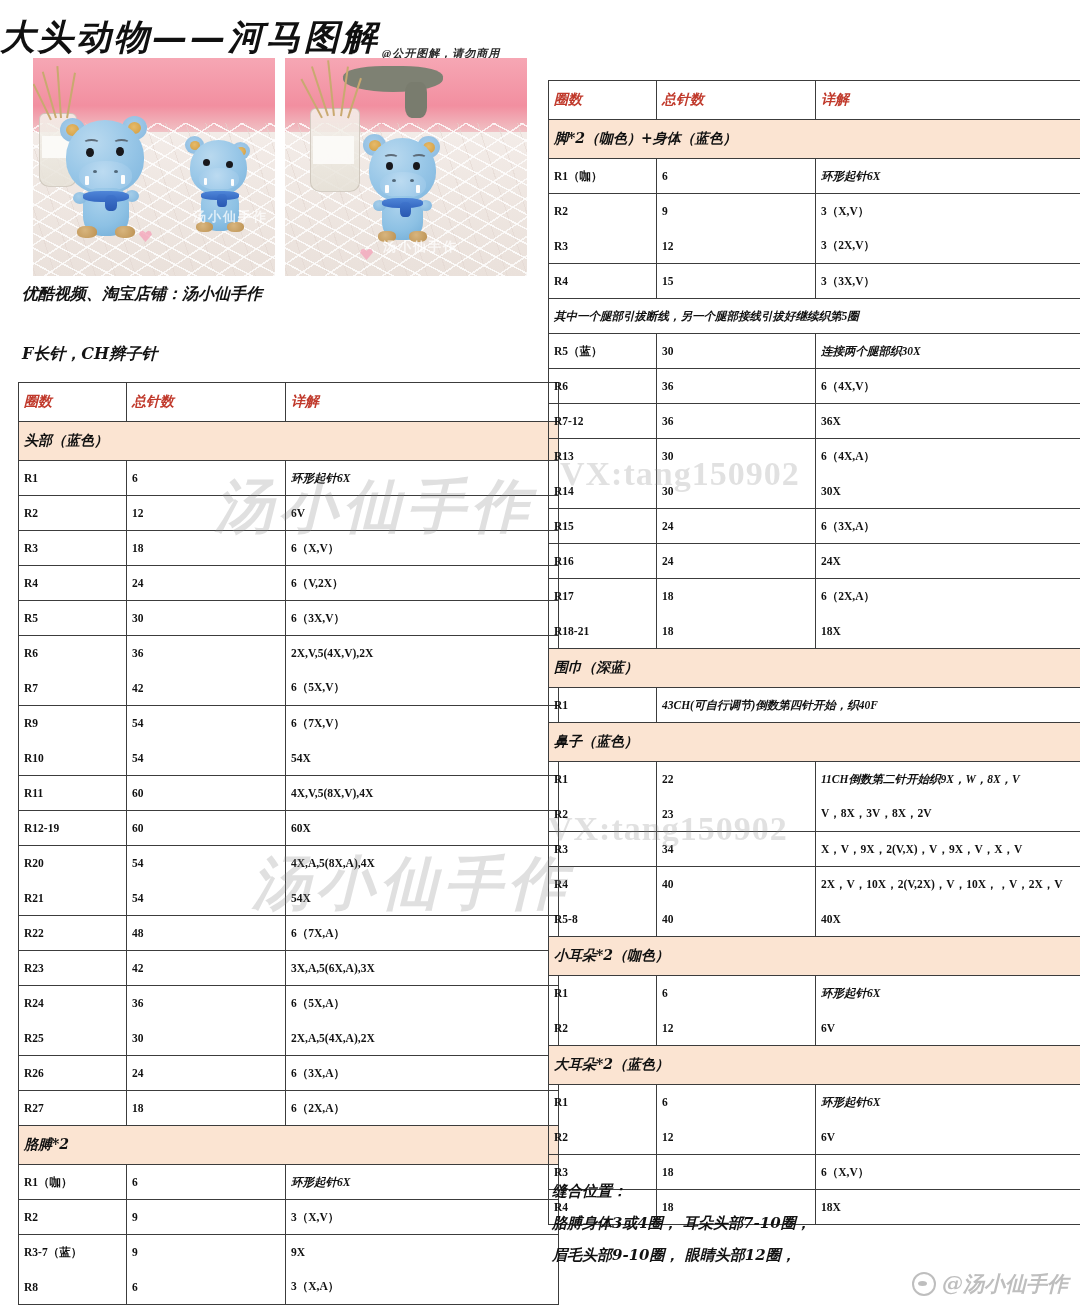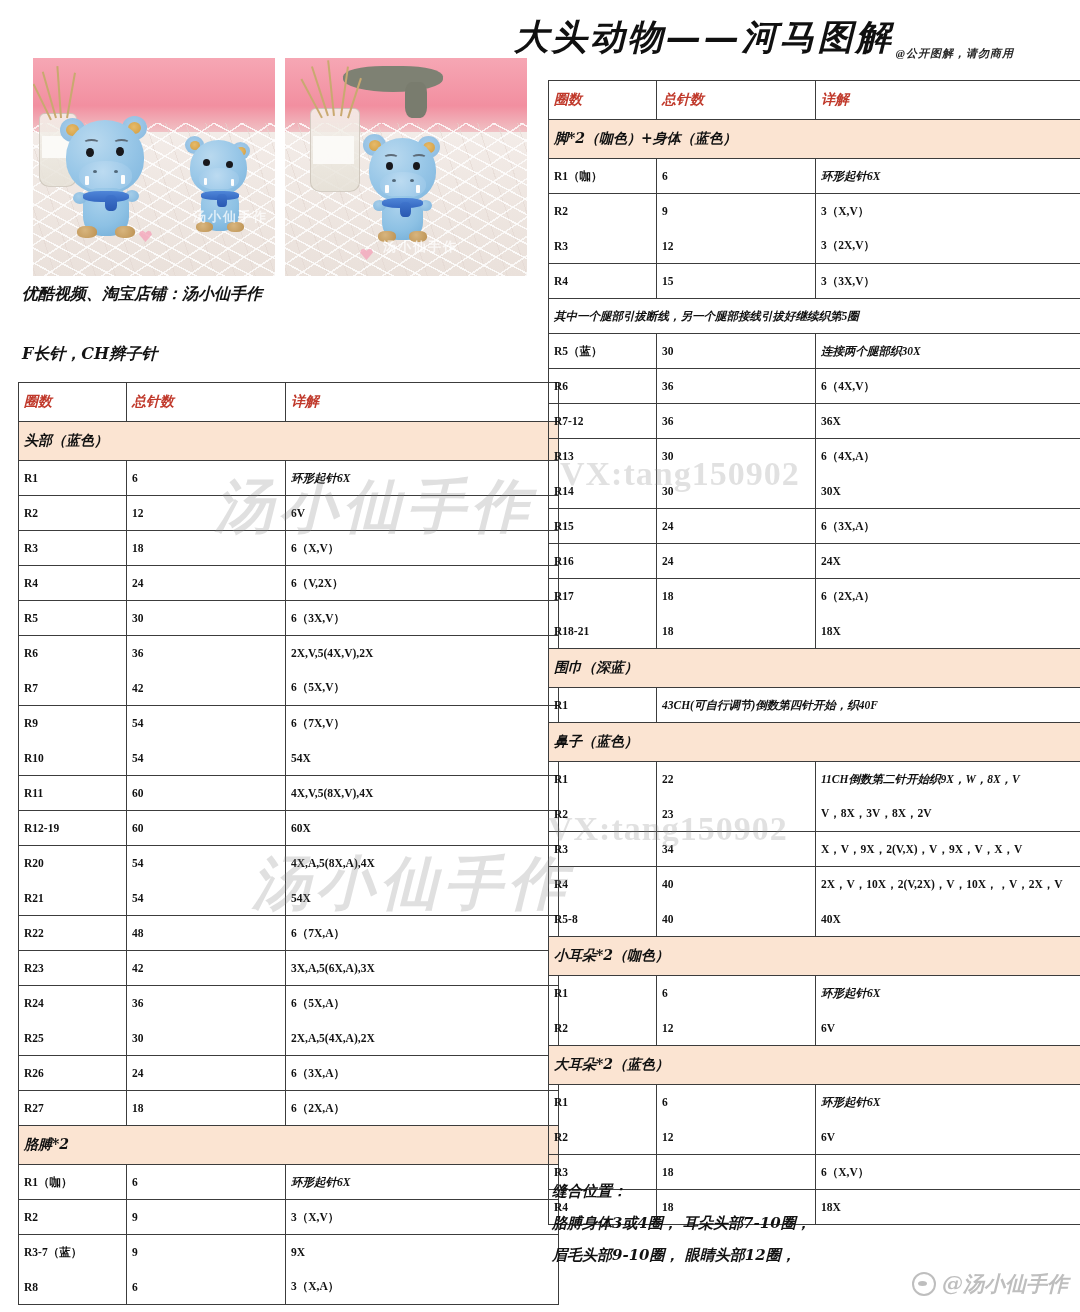--- a/index.html
+++ b/index.html
@@ -4,21 +4,21 @@
 <style>
   html,body{margin:0;padding:0;background:#ffffff;}
   body{
     width:1080px;height:1312px;position:relative;overflow:hidden;
     font-family:"Liberation Serif","DejaVu Serif",serif;
     color:#111;
   }
   .page{position:absolute;inset:0;}
 
   
-  .title-wrap{position:absolute;left:0;top:14px;width:972px;text-align:right;white-space:nowrap;padding-left:40px;}
+  .title-wrap{position:absolute;left:0;top:14px;width:972px;text-align:left;white-space:nowrap;}
   .title-main{
     font-family:"DejaVu Serif",serif;
     font-size:35px;font-weight:bold;font-style:italic;letter-spacing:3px;
     color:#101010;
   }
   .title-sub{
     font-size:11px;font-weight:bold;font-style:italic;color:#2a2a2a;
     letter-spacing:1px;position:relative;top:8px;left:2px;
   }
 

